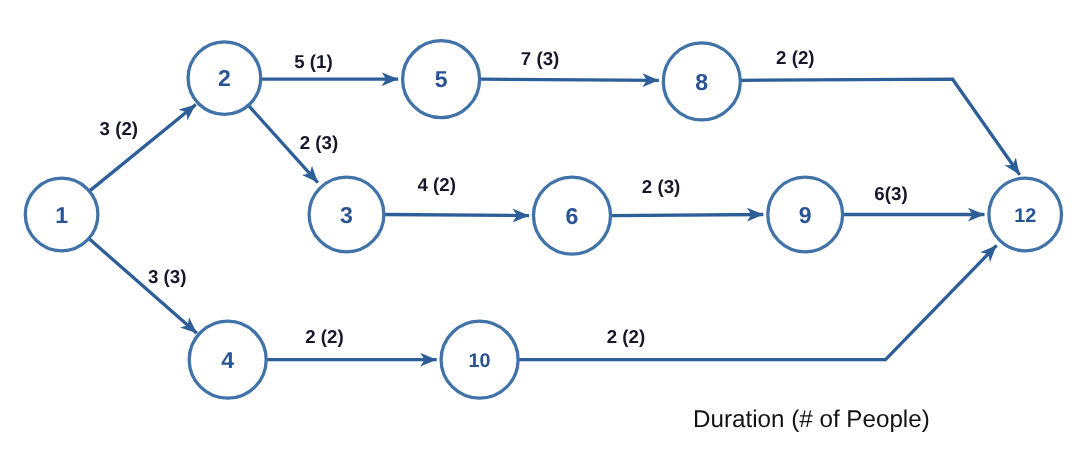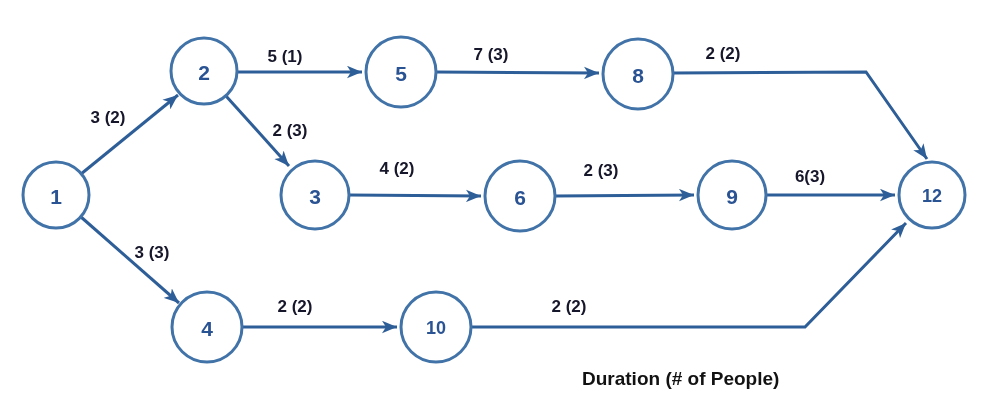--- a/index.html
+++ b/index.html
@@ -15,24 +15,24 @@
     background: #ffffff;
     overflow: hidden;
   }
   .stage svg {
     position: absolute;
     left: 0;
     top: 0;
   }
   .caption {
     position: absolute;
-    left: 582px;
+    left: 630px;
     top: 368px;
-    font-size: 19px;
-    font-weight: bold;
+    font-size: 22px;
+    font-weight: normal;
     color: #121212;
     letter-spacing: 0px;
     white-space: nowrap;
   }
   .edge-label {
     font-family: "Liberation Sans", sans-serif;
     font-size: 17px;
     font-weight: bold;
   }
   .node-label {

